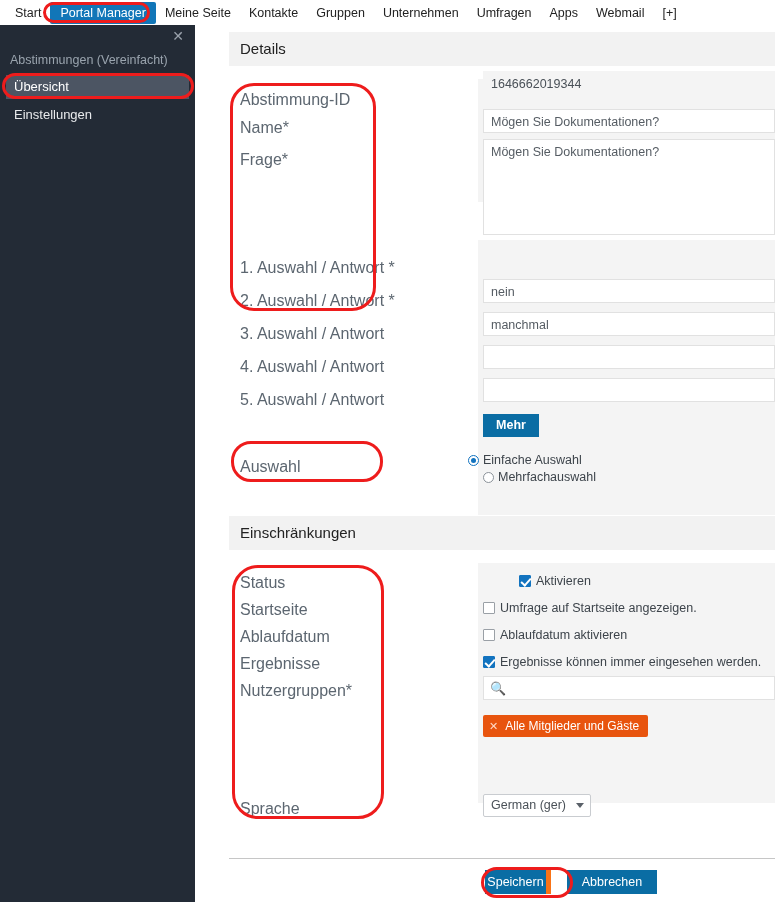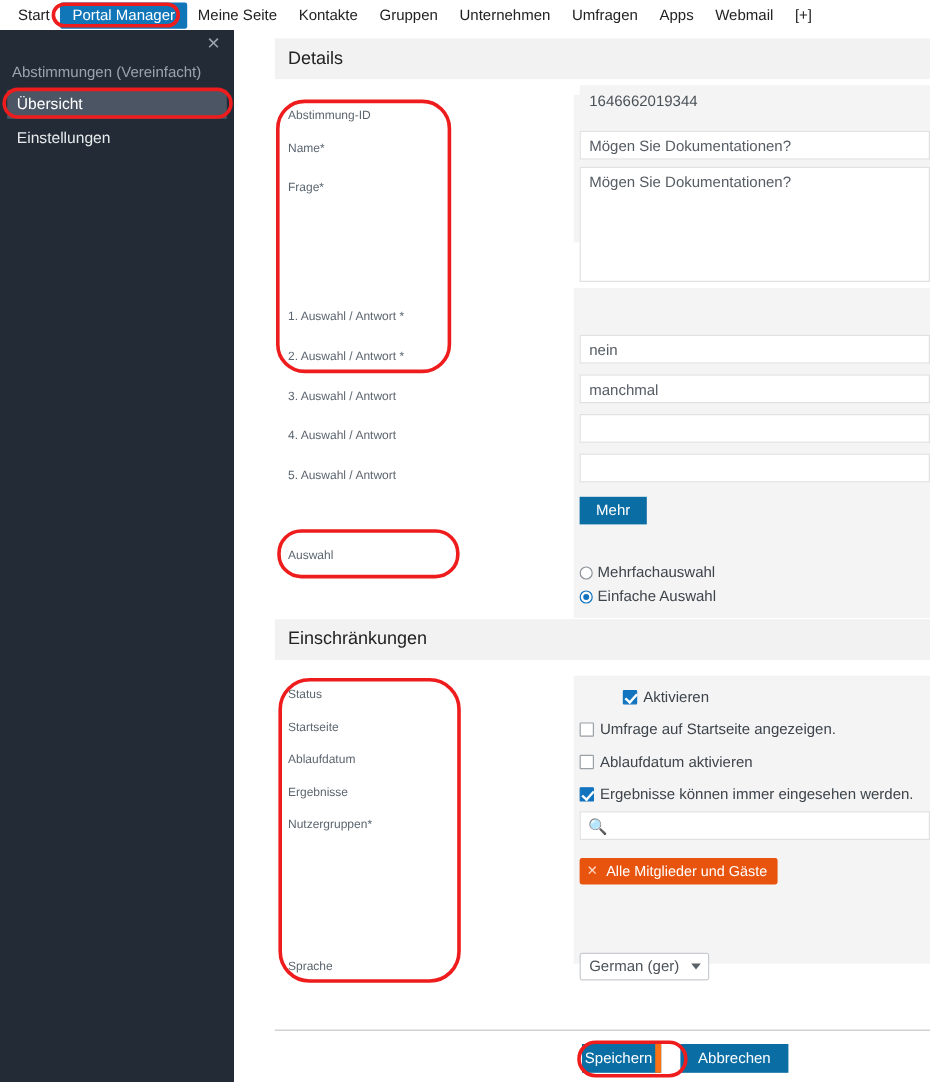--- a/index.html
+++ b/index.html
@@ -90,21 +90,21 @@
     padding-left: 11px;
   }
 
   .panel {
     position: absolute;
     background: #f4f4f4;
   }
 
   .lbl {
     position: absolute;
-    font-size: 10px;
+    font-size: 16px;
     color: #5c6670;
     white-space: nowrap;
   }
 
   .fld {
     position: absolute;
     background: #ffffff;
     border: 1px solid #e1e1e1;
     font-size: 12.5px;
     color: #555c63;
@@ -277,23 +277,23 @@
 
     <div class="fld readonly" style="left:288px; top:46px; width:292px; height:22px;">1646662019344</div>
     <div class="fld" style="left:288px; top:84px; width:292px; height:24px;">Mögen Sie Dokumentationen?</div>
     <div class="fld" style="left:288px; top:114px; width:292px; height:96px;">Mögen Sie Dokumentationen?</div>
 
     <div class="fld" style="left:288px; top:254px; width:292px; height:24px;">nein</div>
     <div class="fld" style="left:288px; top:287px; width:292px; height:24px;">manchmal</div>
     <div class="fld" style="left:288px; top:320px; width:292px; height:24px;"></div>
     <div class="fld" style="left:288px; top:353px; width:292px; height:24px;"></div>
 
-    <button class="btn-blue" style="left:288px; top:389px; width:56px; height:23px;">Mehr</button>
-
-    <div class="radio-row" style="left:288px; top:428px;margin-top:37px;">
+    <button class="btn-blue" style="left:288px; top:389px; width:56px; height:23px;font-weight:bold;">Mehr</button>
+
+    <div class="radio-row" style="left:273px; top:428px;">
       <span class="rdo on"></span>
       <span>Einfache Auswahl</span>
     </div>
     <div class="radio-row" style="left:288px; top:445px;">
       <span class="rdo"></span>
       <span>Mehrfachauswahl</span>
     </div>
 
     <div class="sectionhead" style="top:491px;">Einschränkungen</div>
 

